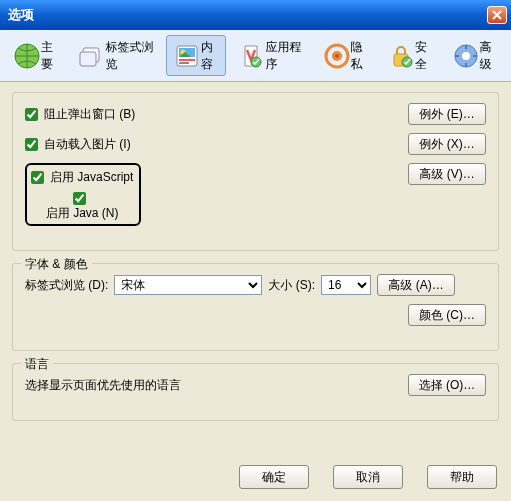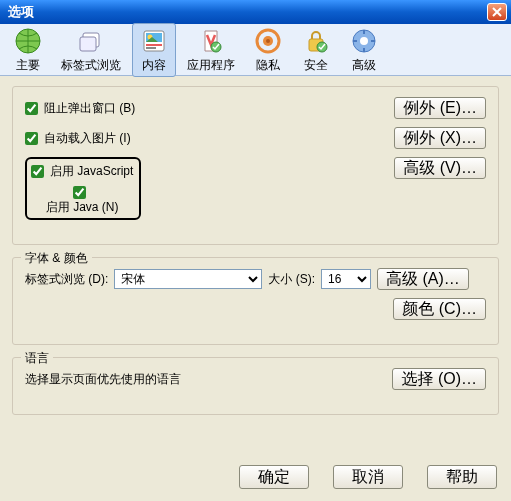--- a/index.html
+++ b/index.html
@@ -1,40 +1,40 @@
 <!DOCTYPE html>
 <html><head>
 <meta charset="utf-8">
 <style>
 * { box-sizing: border-box; margin: 0; padding: 0; font-family: "SimSun", "Microsoft YaHei", sans-serif; font-size: 12px; }
 body { background: #ece9d8; width: 511px; height: 501px; overflow: hidden; }
 
-.titlebar { height: 24px; background: linear-gradient(to bottom, #3a95ff 0%, #0c5fce 50%, #0048b5 100%); display: flex; align-items: center; padding: 4px 4px; color: #fff; font-weight: bold; }
+.titlebar { height: 30px; background: linear-gradient(to bottom, #3a95ff 0%, #0c5fce 50%, #0048b5 100%); display: flex; align-items: center; padding: 4px 4px; color: #fff; font-weight: bold; }
 .titlebar-text { flex: 1; padding-left: 4px; font-size: 13px; }
 .close-btn { width: 20px; height: 18px; background: linear-gradient(to bottom, #f5a07a, #d2441f); border: 1px solid #fff; border-radius: 3px; display: flex; align-items: center; justify-content: center; color: #fff; font-weight: bold; cursor: pointer; }
 
 .toolbar { height: 52px; background: #e8f0fb; border-bottom: 1px solid #a0b8d8; display: flex; align-items: center; padding: 2px 6px; gap: 4px; }
-.tool-item { display: flex; flex-direction: column; align-items: center; padding: 2px 6px; border: 1px solid transparent; border-radius: 3px; cursor: pointer; }
+.tool-item { display: flex; flex-direction: row; align-items: center; padding: 2px 6px; border: 1px solid transparent; border-radius: 3px; cursor: pointer; }
 .tool-item.active { background: #c9ddf6; border: 1px solid #7da2ce; }
 .tool-icon { width: 30px; height: 30px; display: flex; align-items: center; justify-content: center; }
 .tool-label { font-size: 12px; color: #000; margin-top: 1px; }
 
 .content { padding: 10px 12px; background: #ece9d8; }
 
 .group { border: 1px solid #d0c8b8; border-radius: 3px; padding: 10px 12px 24px 12px; margin-bottom: 12px; position: relative; background: #ece9d8; }
 .group-title { position: absolute; top: -8px; left: 8px; background: #ece9d8; padding: 0 4px; font-size: 12px; }
 
 .row { display: flex; align-items: center; margin-bottom: 8px; min-height: 22px; }
 .row:last-child { margin-bottom: 0; }
 .row-left { flex: 1; display: flex; align-items: center; }
 .chk { margin-right: 6px; accent-color: #2a8a2a; width: 13px; height: 13px; }
 .chk-label { font-size: 12px; }
 .highlight-box { border: 2px solid #000; border-radius: 6px; padding: 4px 6px 2px 4px; display: inline-block; }
 
-.btn { background: linear-gradient(to bottom, #fff, #e8e4d8); border: 1px solid #8a8a7a; border-radius: 3px; padding: 2px 8px; font-size: 16px; cursor: pointer; min-width: 74px; height: 22px; display: inline-flex; align-items: center; justify-content: center; }
+.btn { background: linear-gradient(to bottom, #fff, #e8e4d8); border: 1px solid #8a8a7a; border-radius: 3px; padding: 2px 8px; font-size: 12px; cursor: pointer; min-width: 74px; height: 22px; display: inline-flex; align-items: center; justify-content: center; }
 .right-btn { min-width: 78px; }
 
 .font-row { display: flex; align-items: center; gap: 6px; }
 .font-label { font-size: 12px; }
 .select { border: 1px solid #7f9db9; background: #fff; font-size: 12px; height: 20px; padding: 0 2px; }
 .select.font-name { width: 148px; }
 .select.font-size { width: 50px; }
 
 .lang-text { font-size: 12px; }
 

